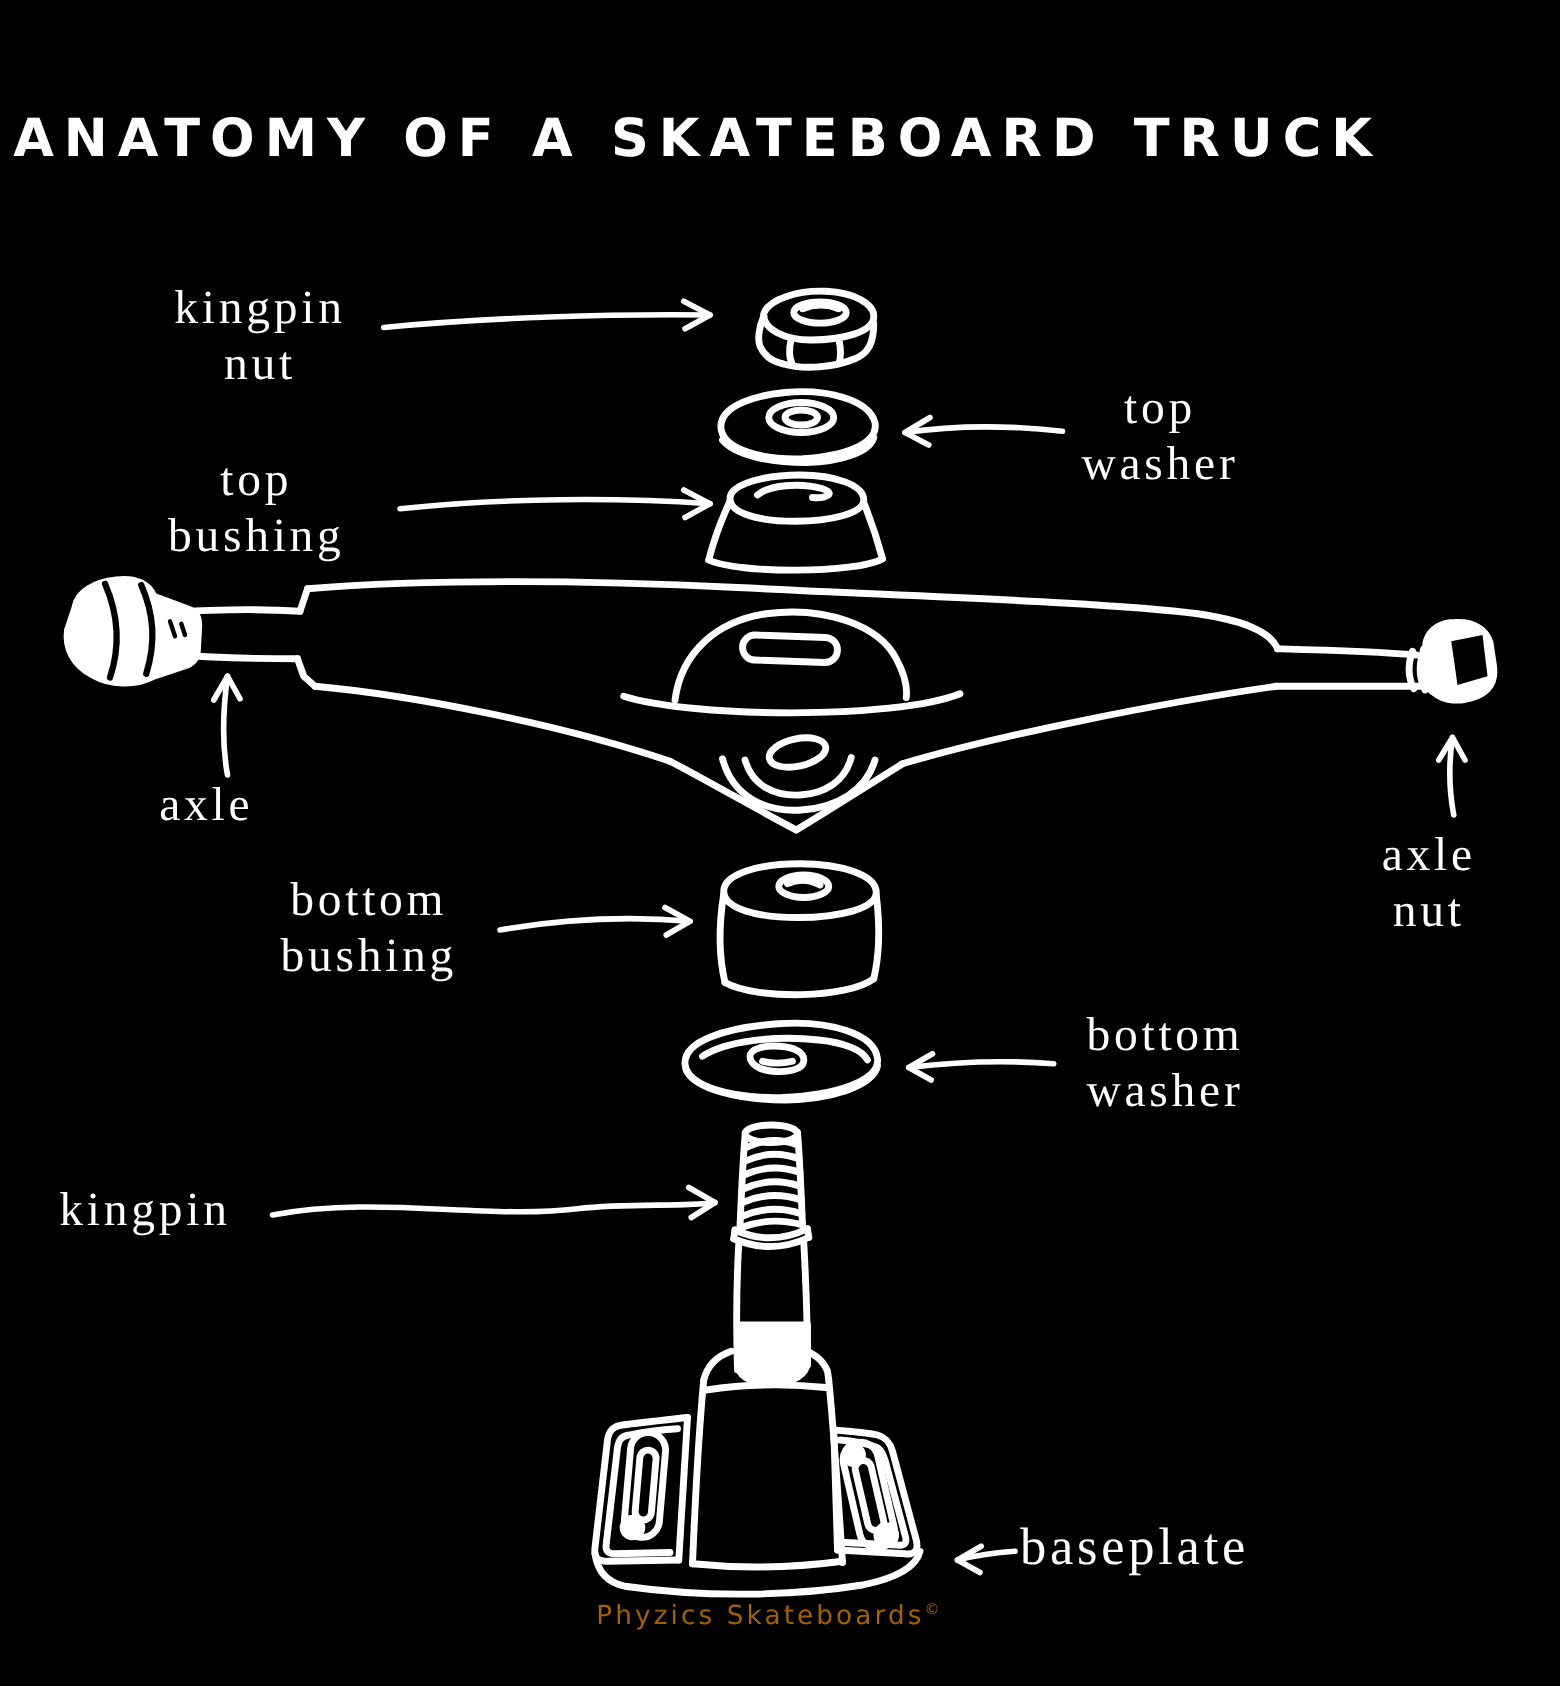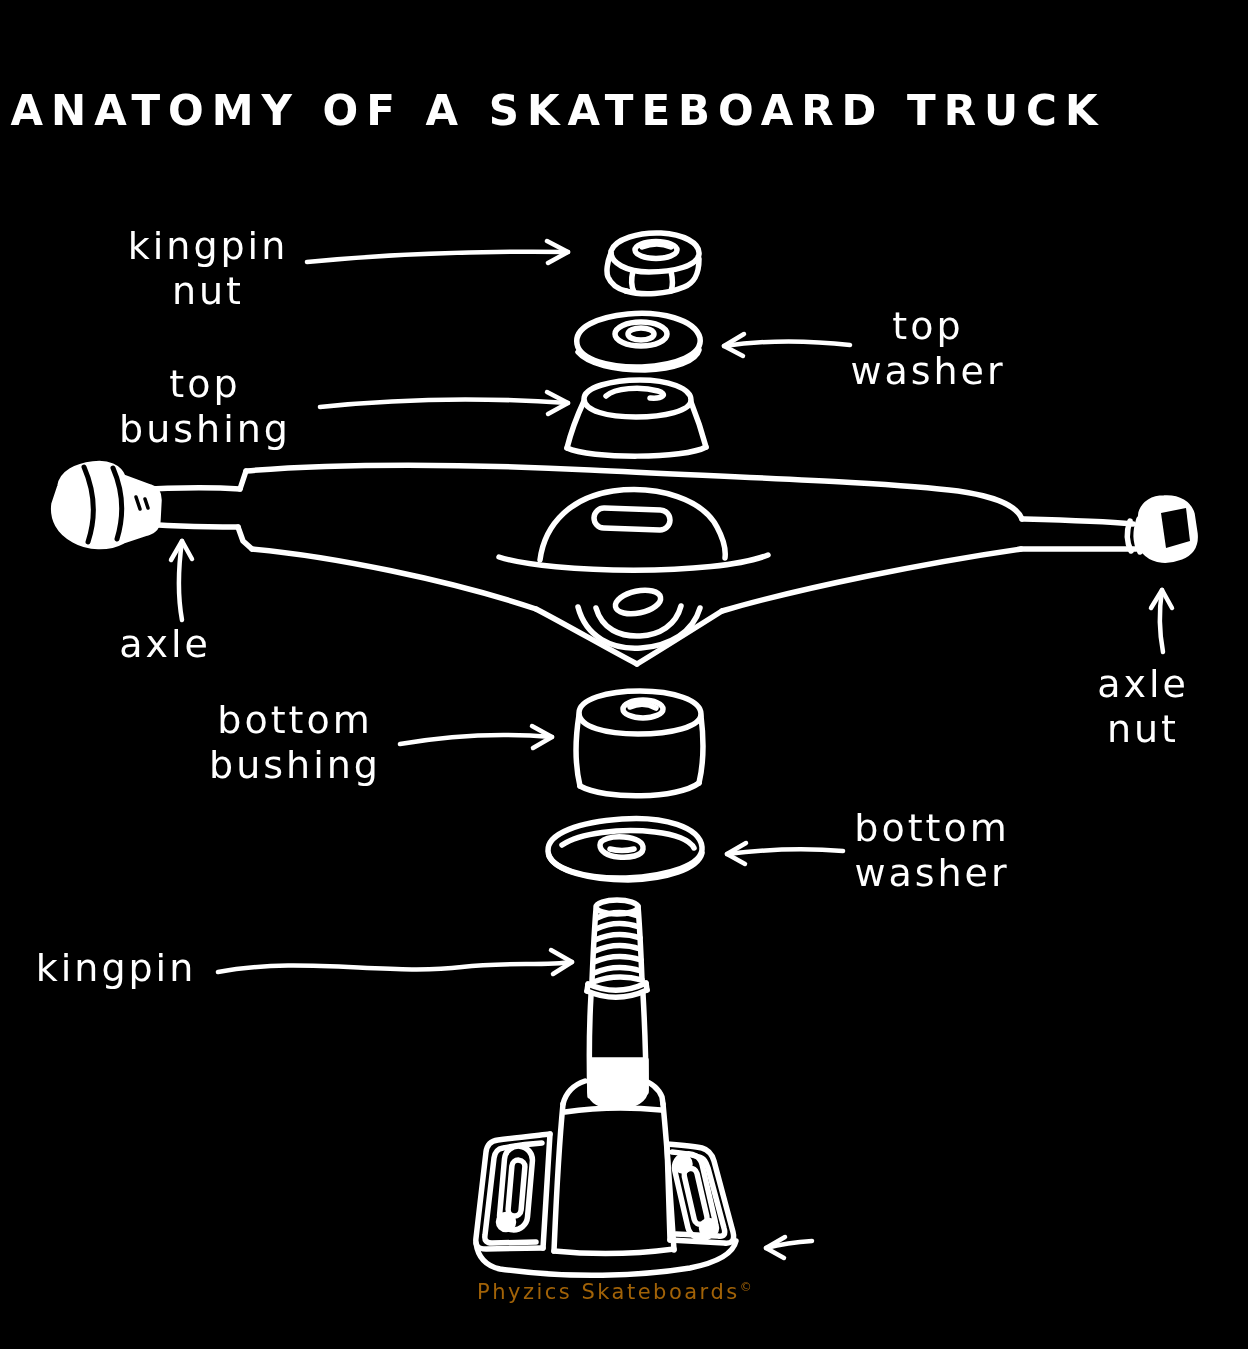--- a/index.html
+++ b/index.html
@@ -30,20 +30,21 @@
     white-space: nowrap;
   }
   .part-label {
     position: absolute;
     color: #fff;
     font-size: 38px;
     line-height: 1.18;
     letter-spacing: 3px;
     text-align: center;
     white-space: pre-line;
+    font-family: Liberation Serif, serif;
   }
   .label-kingpin-nut   { left: 58px;  top: 224px; width: 300px; }
   .label-top-washer    { left: 778px; top: 304px; width: 300px; }
   .label-top-bushing   { left: 55px;  top: 362px; width: 300px; }
   .label-axle          { left: 65px;  top: 622px; width: 200px; }
   .label-axle-nut      { left: 993px; top: 662px; width: 300px; }
   .label-bottom-bushing{ left: 145px; top: 698px; width: 300px; }
   .label-bottom-washer { left: 782px; top: 806px; width: 300px; }
   .label-kingpin       { left: 1px;   top: 946px; width: 230px; }
   .label-baseplate     { left: 816px; top: 1214px; width: 320px; font-size: 42px; text-align: left; white-space: nowrap; }
@@ -238,18 +239,19 @@
   <div class="part-label label-top-bushing">top
 bushing</div>
   <div class="part-label label-axle">axle</div>
   <div class="part-label label-axle-nut">axle
 nut</div>
   <div class="part-label label-bottom-bushing">bottom
 bushing</div>
   <div class="part-label label-bottom-washer">bottom
 washer</div>
   <div class="part-label label-kingpin">kingpin</div>
+  <div class="part-label label-baseplate">baseplate</div>
 
   <div class="credit">
     <span>Phyzics Skateboards</span><sup>©</sup>
   </div>
 
 </div>
 
 </body></html>

